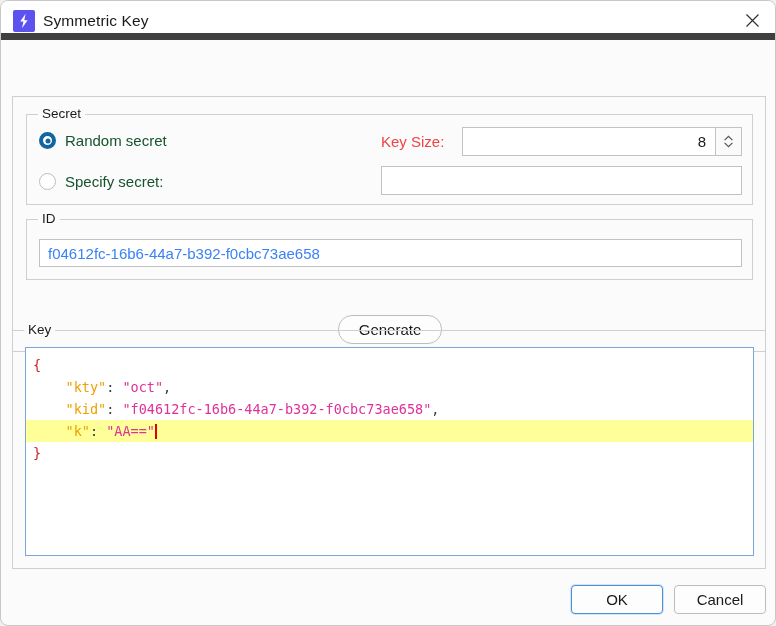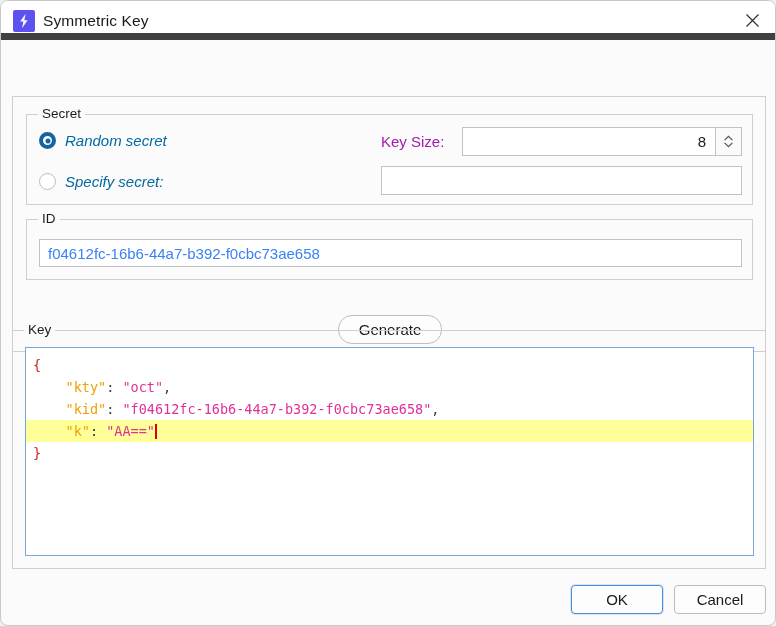--- a/index.html
+++ b/index.html
@@ -109,30 +109,29 @@
     position: absolute;
     left: 50%; top: 50%;
     transform: translate(-50%,-50%);
     width: 5px; height: 5px;
     border-radius: 50%;
     background: #1464a0;
   }
   .radio-label {
     margin-left: 9px;
     font-size: 15px;
-    color: #0369a1;
+    color: #14532d;
     white-space: nowrap;
-    font-style: italic;
   }
 
   
   .field-label {
     position: absolute;
     font-size: 15px;
-    color: #a21caf;
+    color: #ef4444;
     white-space: nowrap;
   }
   .textfield {
     position: absolute;
     background: #ffffff;
     border: 1px solid #c2c2c2;
     font-size: 15px;
     color: #3b82f6;
     padding: 0 8px;
     display: flex;

